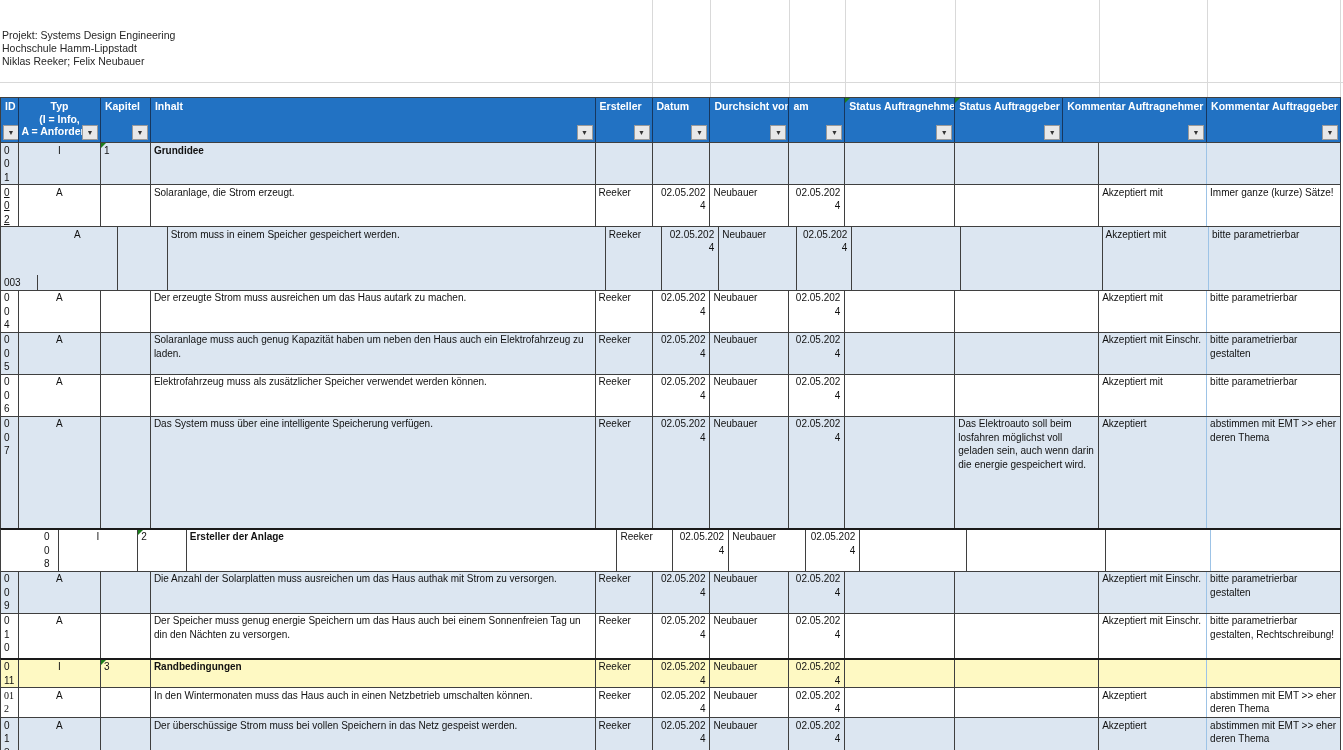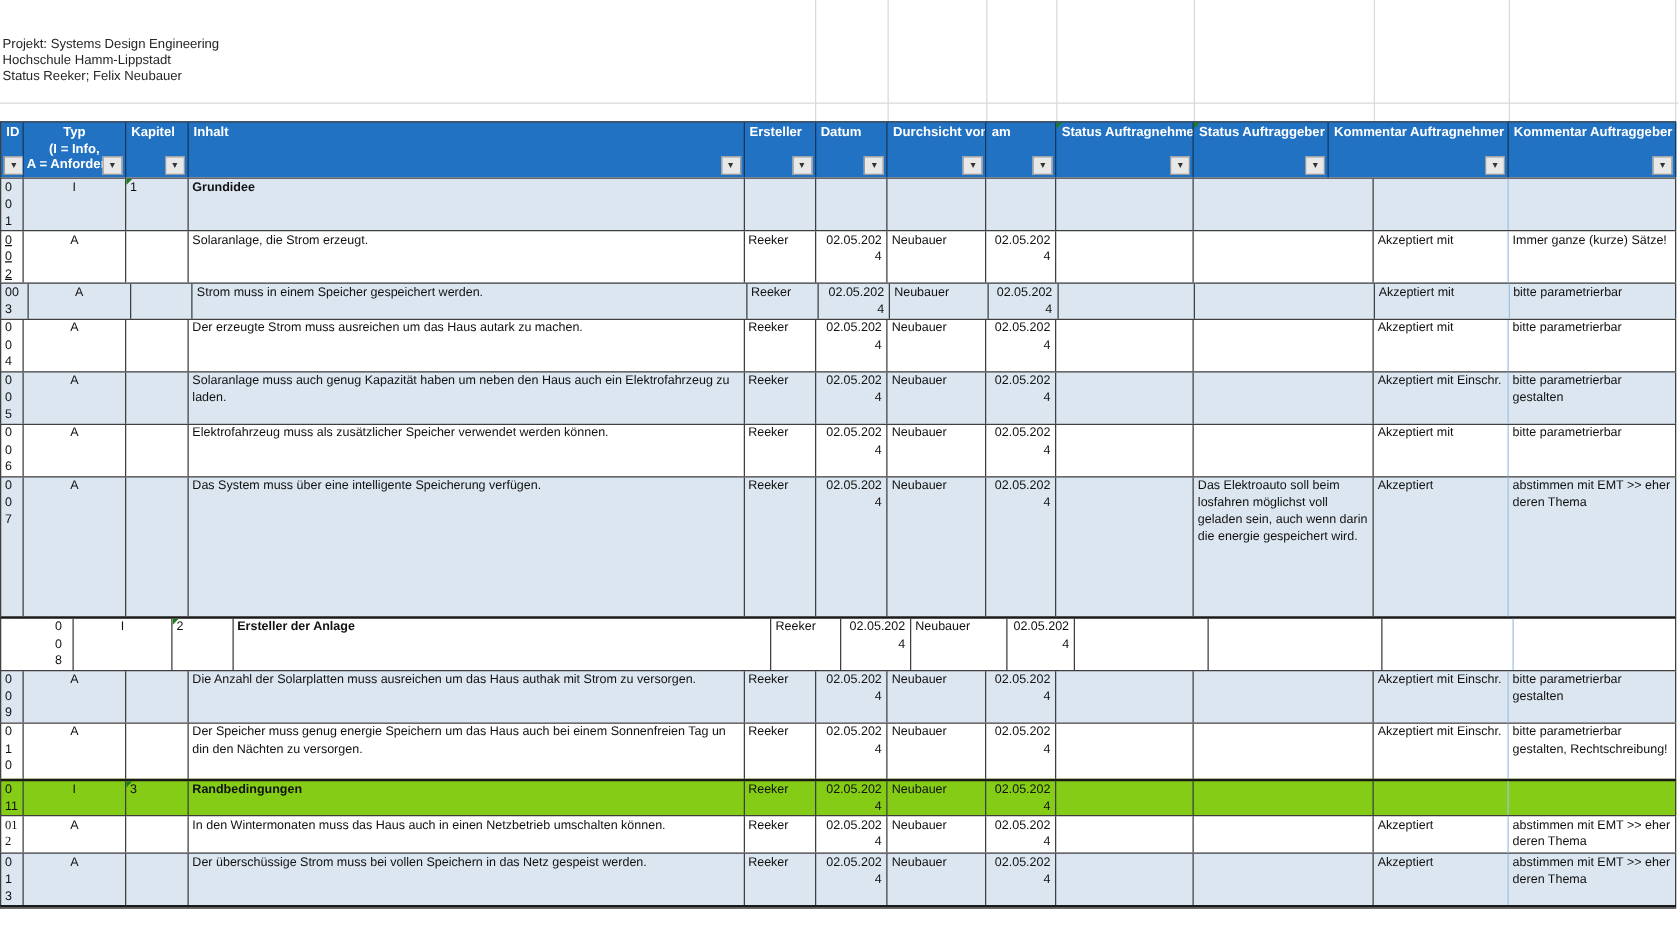--- a/index.html
+++ b/index.html
@@ -35,21 +35,21 @@
   .bcell.bold{font-weight:bold;}
   .tri{position:absolute;top:0;left:0;width:0;height:0;
        border-top:5px solid var(--err-green);border-right:5px solid transparent;}
 </style>
 </head>
 <body>
 
 <div class="sheet">
   <div class="sub s0">Projekt: Systems Design Engineering</div>
   <div class="sub s1">Hochschule Hamm-Lippstadt</div>
-  <div class="sub s2">Status Reeker; Felix Neubauer</div>
+  <div class="sub s2">Niklas Reeker; Felix Neubauer</div>
   <div id="top-gridlines">
       <div class="gl-v" style="left: 652px; top: 0px; height: 97px;"></div>
       <div class="gl-v" style="left: 710px; top: 0px; height: 97px;"></div>
       <div class="gl-v" style="left: 789px; top: 0px; height: 97px;"></div>
       <div class="gl-v" style="left: 845px; top: 0px; height: 97px;"></div>
       <div class="gl-v" style="left: 955px; top: 0px; height: 97px;"></div>
       <div class="gl-v" style="left: 1099px; top: 0px; height: 97px;"></div>
       <div class="gl-v" style="left: 1207px; top: 0px; height: 97px;"></div>
       <div class="gl-v" style="left: 1340px; top: 0px; height: 97px;"></div>
       <div class="gl-h" style="left: 0px; top: 82px; width: 1343px;"></div>
@@ -94,21 +94,21 @@
           <div class="bcell c-ersteller" style="width: 57px; min-height: 14.5px;">Reeker</div>
           <div class="bcell c-datum right" style="width: 58px; min-height: 14.5px;">02.05.2024</div>
           <div class="bcell c-durchsicht_von" style="width: 79px; min-height: 14.5px;">Neubauer</div>
           <div class="bcell c-am right" style="width: 56px; min-height: 14.5px;">02.05.2024</div>
           <div class="bcell c-status_an" style="width: 110px; min-height: 14.5px;"></div>
           <div class="bcell c-kommentar_an" style="width: 144px; min-height: 14.5px;"></div>
           <div class="bcell c-status_ag" style="width: 108px; min-height: 14.5px;">Akzeptiert mit</div>
           <div class="bcell c-kommentar_ag" style="width: 134px; min-height: 14.5px;">Immer ganze (kurze) Sätze!</div>
         </div>
         <div class="brow" style="background: rgb(220, 230, 241);">
-          <div class="bcell c-id" style="width: 22px; min-height: 14.5px;">003</div>
+          <div class="bcell c-id" style="width: 37px; min-height: 14.5px; margin-top: 48px;">003</div>
           <div class="bcell c-typ center" style="width: 82px; min-height: 14.5px;">A</div>
           <div class="bcell c-kapitel" style="width: 50px; min-height: 14.5px;"></div>
           <div class="bcell c-inhalt" style="width: 445px; min-height: 14.5px;">Strom muss in einem Speicher gespeichert werden.</div>
           <div class="bcell c-ersteller" style="width: 57px; min-height: 14.5px;">Reeker</div>
           <div class="bcell c-datum right" style="width: 58px; min-height: 14.5px;">02.05.2024</div>
           <div class="bcell c-durchsicht_von" style="width: 79px; min-height: 14.5px;">Neubauer</div>
           <div class="bcell c-am right" style="width: 56px; min-height: 14.5px;">02.05.2024</div>
           <div class="bcell c-status_an" style="width: 110px; min-height: 14.5px;"></div>
           <div class="bcell c-kommentar_an" style="width: 144px; min-height: 14.5px;"></div>
           <div class="bcell c-status_ag" style="width: 108px; min-height: 14.5px;">Akzeptiert mit</div>
@@ -205,21 +205,21 @@
           <div class="bcell c-inhalt" style="width: 445px; min-height: 44px;">Der Speicher muss genug energie Speichern um das Haus auch bei einem Sonnenfreien Tag un din den Nächten zu versorgen.</div>
           <div class="bcell c-ersteller" style="width: 57px; min-height: 44px;">Reeker</div>
           <div class="bcell c-datum right" style="width: 58px; min-height: 44px;">02.05.2024</div>
           <div class="bcell c-durchsicht_von" style="width: 79px; min-height: 44px;">Neubauer</div>
           <div class="bcell c-am right" style="width: 56px; min-height: 44px;">02.05.2024</div>
           <div class="bcell c-status_an" style="width: 110px; min-height: 44px;"></div>
           <div class="bcell c-kommentar_an" style="width: 144px; min-height: 44px;"></div>
           <div class="bcell c-status_ag" style="width: 108px; min-height: 44px;">Akzeptiert mit Einschr.</div>
           <div class="bcell c-kommentar_ag" style="width: 134px; min-height: 44px;">bitte parametrierbar gestalten, Rechtschreibung!</div>
         </div>
-        <div class="brow group" style="background: #84cc16;">
+        <div class="brow group" style="background: #fef9c3;">
           <div class="bcell c-id" style="width: 18px; min-height: 14.5px;">011</div>
           <div class="bcell c-typ center" style="width: 82px; min-height: 14.5px;">I</div>
           <div class="bcell c-kapitel" style="width: 50px; min-height: 14.5px;">3<span class="tri"></span></div>
           <div class="bcell c-inhalt bold" style="width: 445px; min-height: 14.5px;">Randbedingungen</div>
           <div class="bcell c-ersteller" style="width: 57px; min-height: 14.5px;">Reeker</div>
           <div class="bcell c-datum right" style="width: 58px; min-height: 14.5px;">02.05.2024</div>
           <div class="bcell c-durchsicht_von" style="width: 79px; min-height: 14.5px;">Neubauer</div>
           <div class="bcell c-am right" style="width: 56px; min-height: 14.5px;">02.05.2024</div>
           <div class="bcell c-status_an" style="width: 110px; min-height: 14.5px;"></div>
           <div class="bcell c-kommentar_an" style="width: 144px; min-height: 14.5px;"></div>

